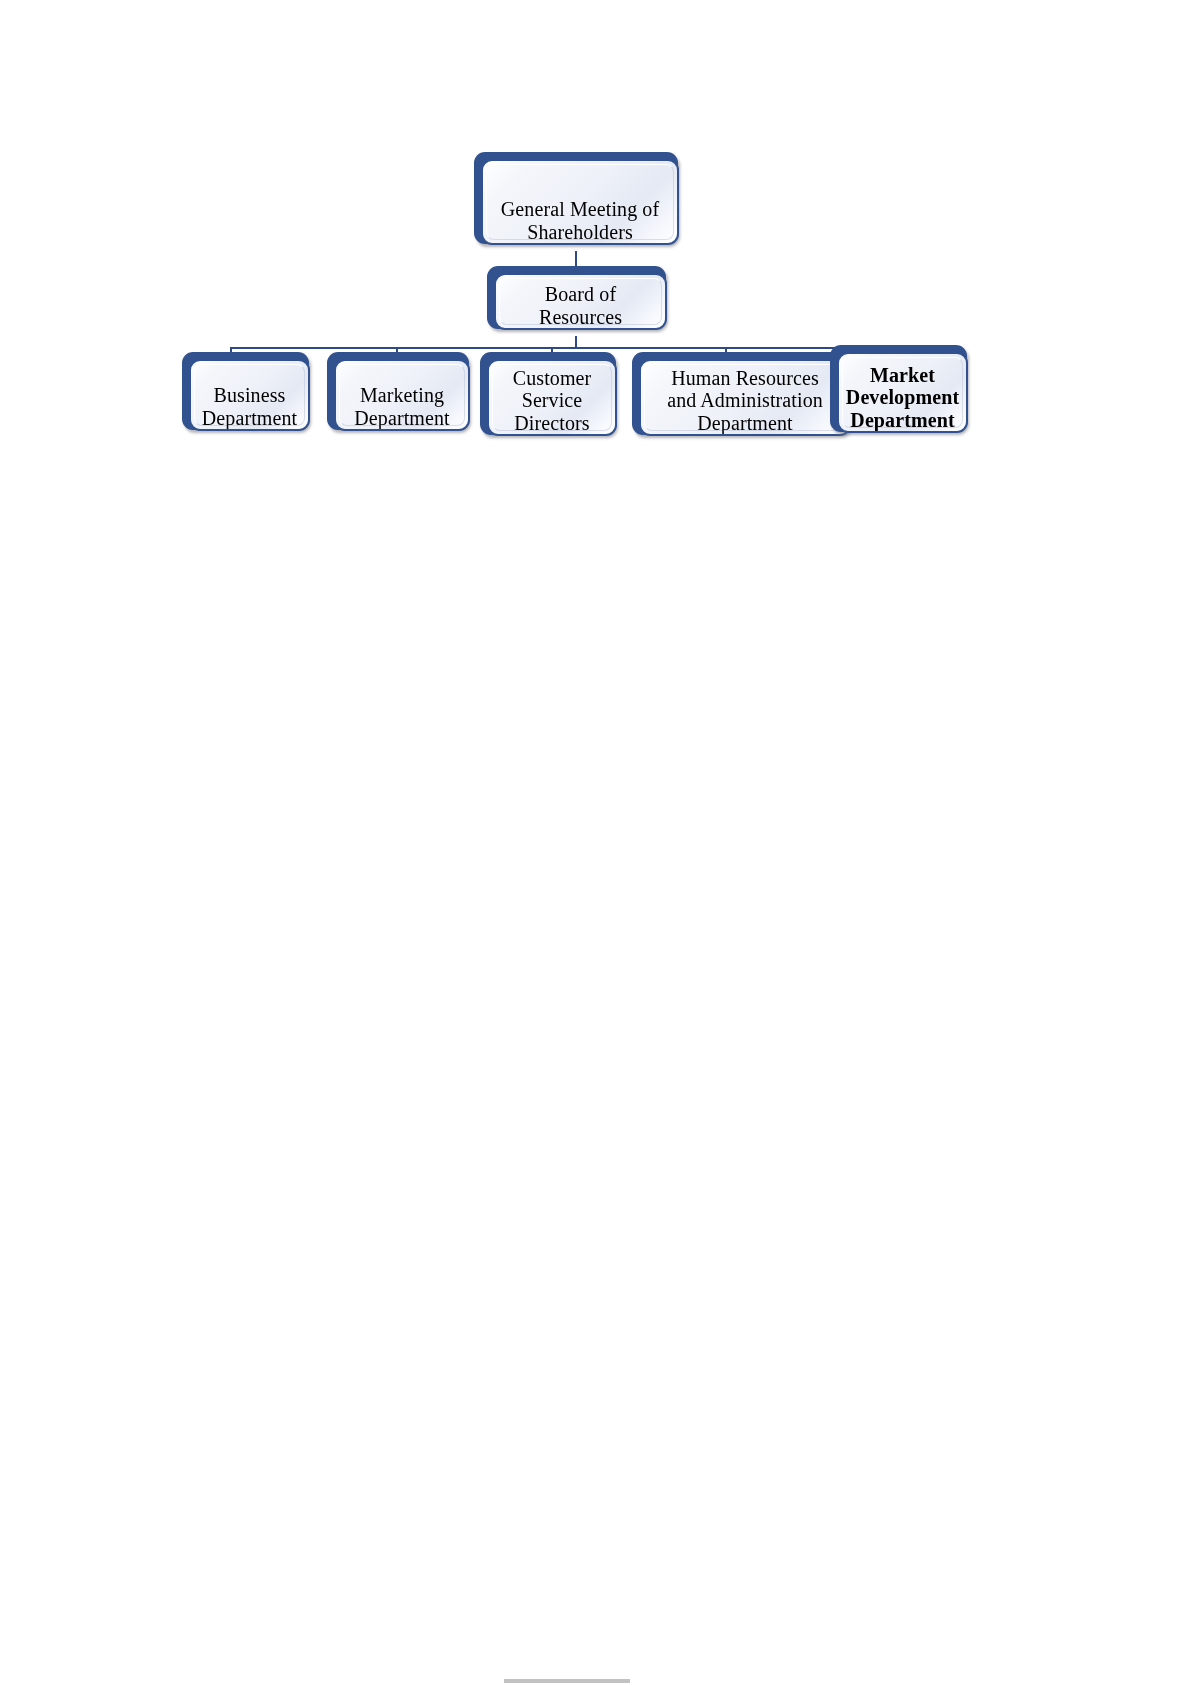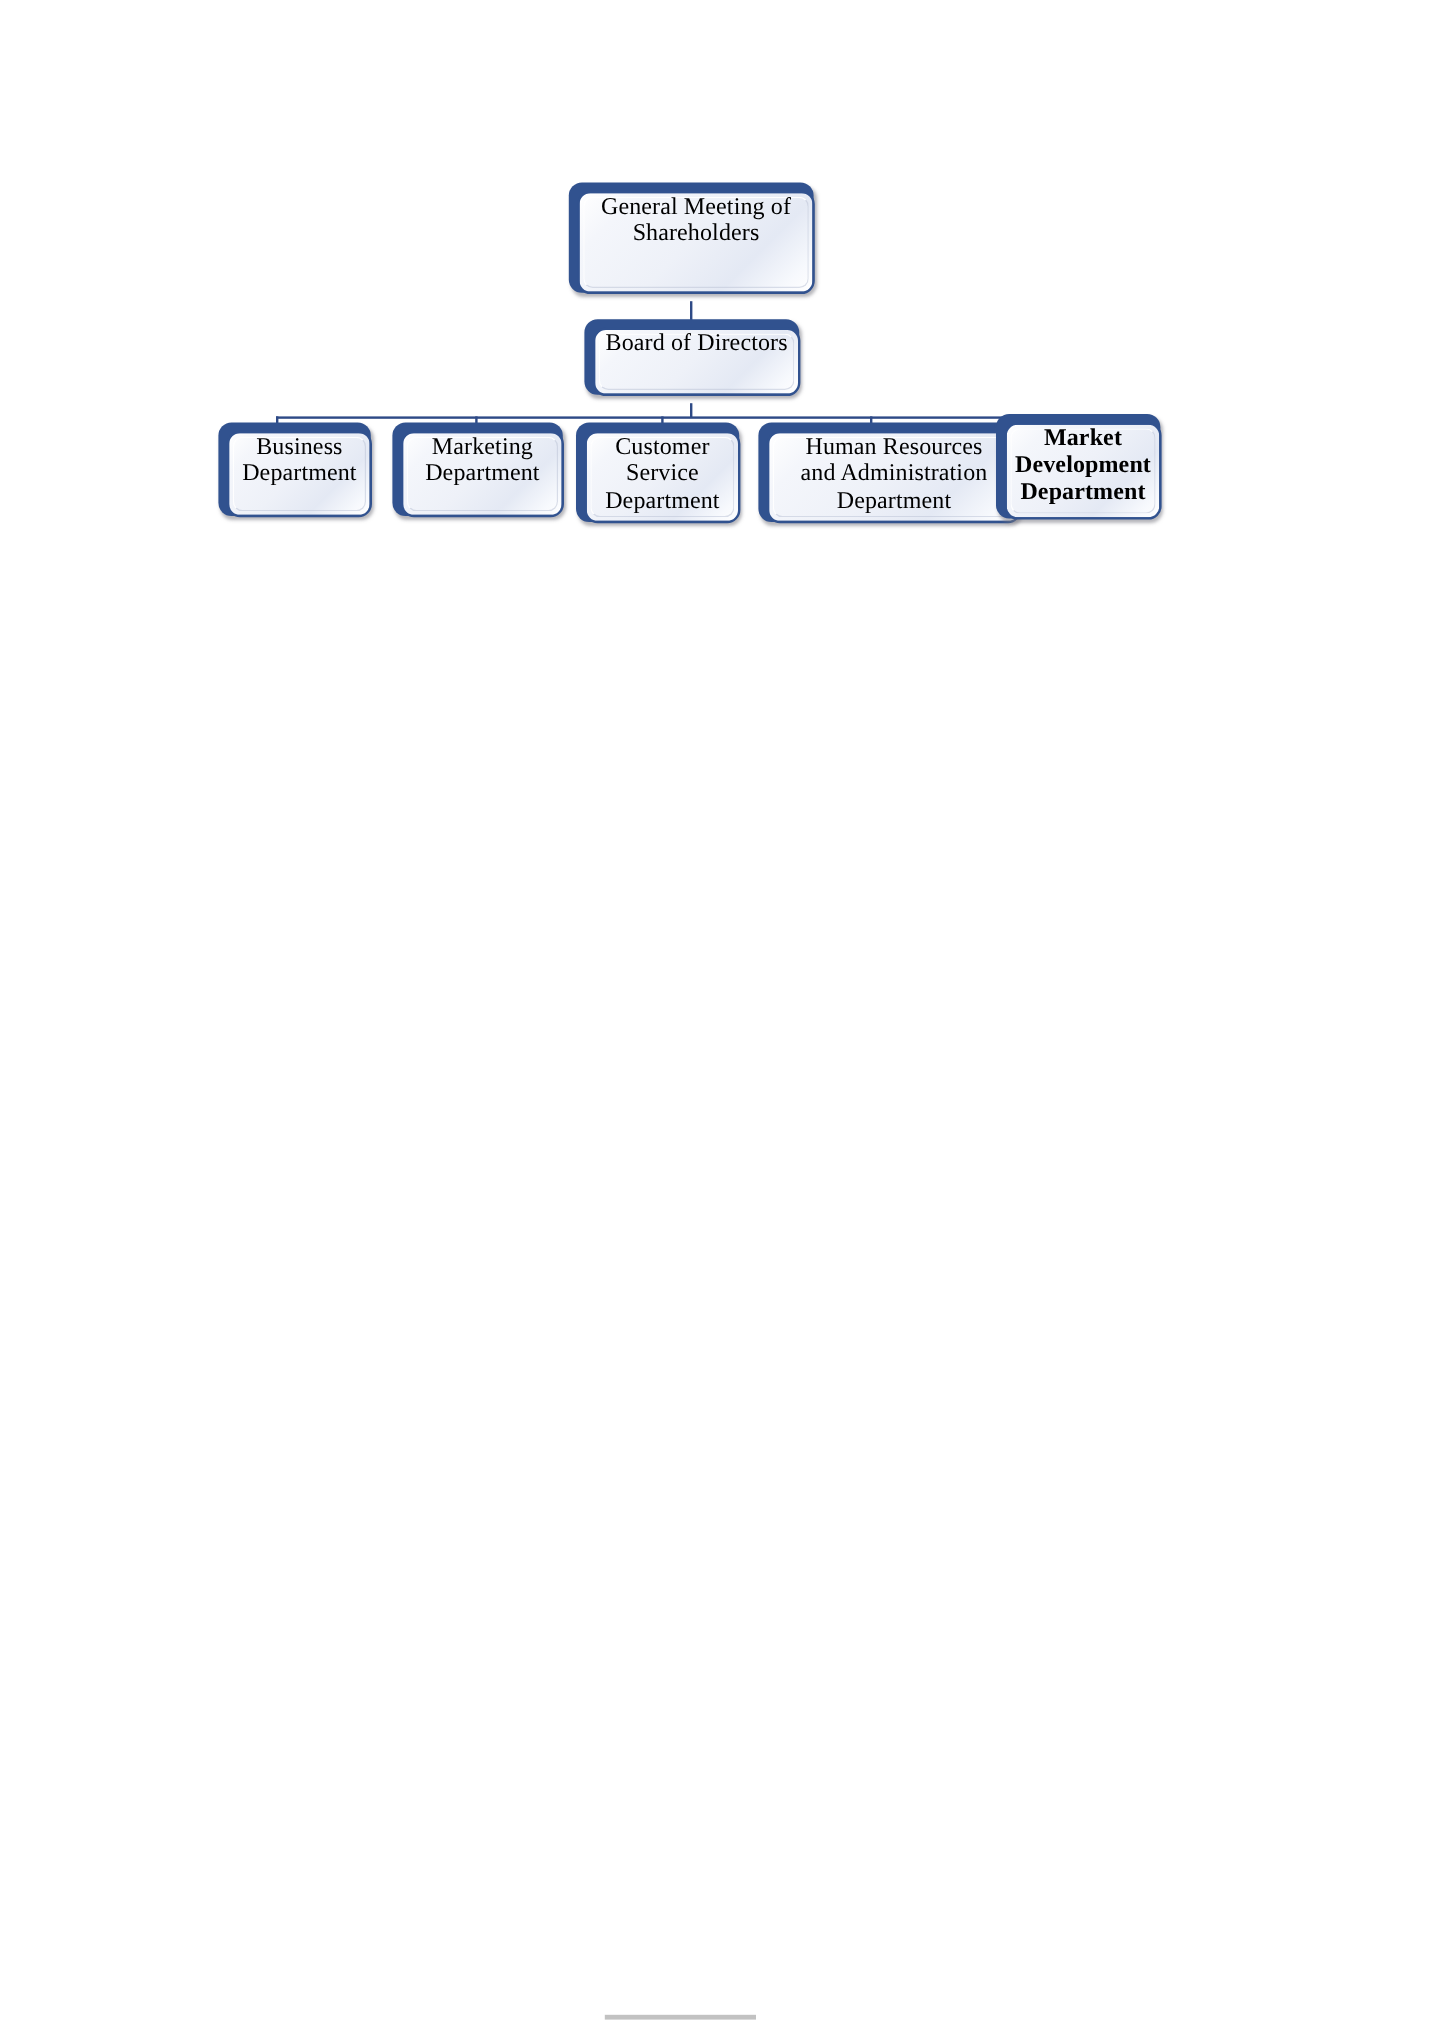--- a/index.html
+++ b/index.html
@@ -50,21 +50,21 @@
     border-radius: 11px;
     background:
       linear-gradient(135deg,
         #ffffff 0%,
         #f4f6fb 18%,
         #eef1f8 48%,
         #e4e9f4 72%,
         #f7f9fd 90%,
         #ffffff 100%);
     display: flex;
-    align-items: flex-start;
+    align-items: flex-end;
     justify-content: center;
     overflow: hidden;
   }
   
   .org-box .face::before {
     content: "";
     position: absolute;
     left: 3px; top: 3px; right: 3px; bottom: 3px;
     border-radius: 8px;
     border-top: 1px solid rgba(255,255,255,0.95);
@@ -105,21 +105,21 @@
     <div class="face">
       <div class="label">General Meeting of
 Shareholders</div>
     </div>
   </div>
 
   <div class="connector v" style="left:575px; top:251px; height:16px;"></div>
 
   <div class="org-box" id="node-board" style="left:487px; top:266px; width:179px; height:63px;">
     <div class="face">
-      <div class="label">Board of Directors</div>
+      <div class="label">Board of Resources</div>
     </div>
   </div>
 
   <div class="connector v" style="left:575px; top:336px; height:12px;"></div>
 
   <div class="connector h" style="left:230px; top:347px; width:672px;"></div>
 
   <div class="connector v" style="left:230px; top:347px; height:12px;"></div>
   <div class="connector v" style="left:396px; top:347px; height:12px;"></div>
   <div class="connector v" style="left:551px; top:347px; height:12px;"></div>
@@ -137,21 +137,21 @@
     <div class="face">
       <div class="label">Marketing
 Department</div>
     </div>
   </div>
 
   <div class="org-box" style="left:480px; top:352px; width:136px; height:83px;">
     <div class="face">
       <div class="label">Customer
 Service
-Department</div>
+Directors</div>
     </div>
   </div>
 
   <div class="org-box" style="left:632px; top:352px; width:218px; height:83px;">
     <div class="face">
       <div class="label">Human Resources
 and Administration
 Department</div>
     </div>
   </div>

